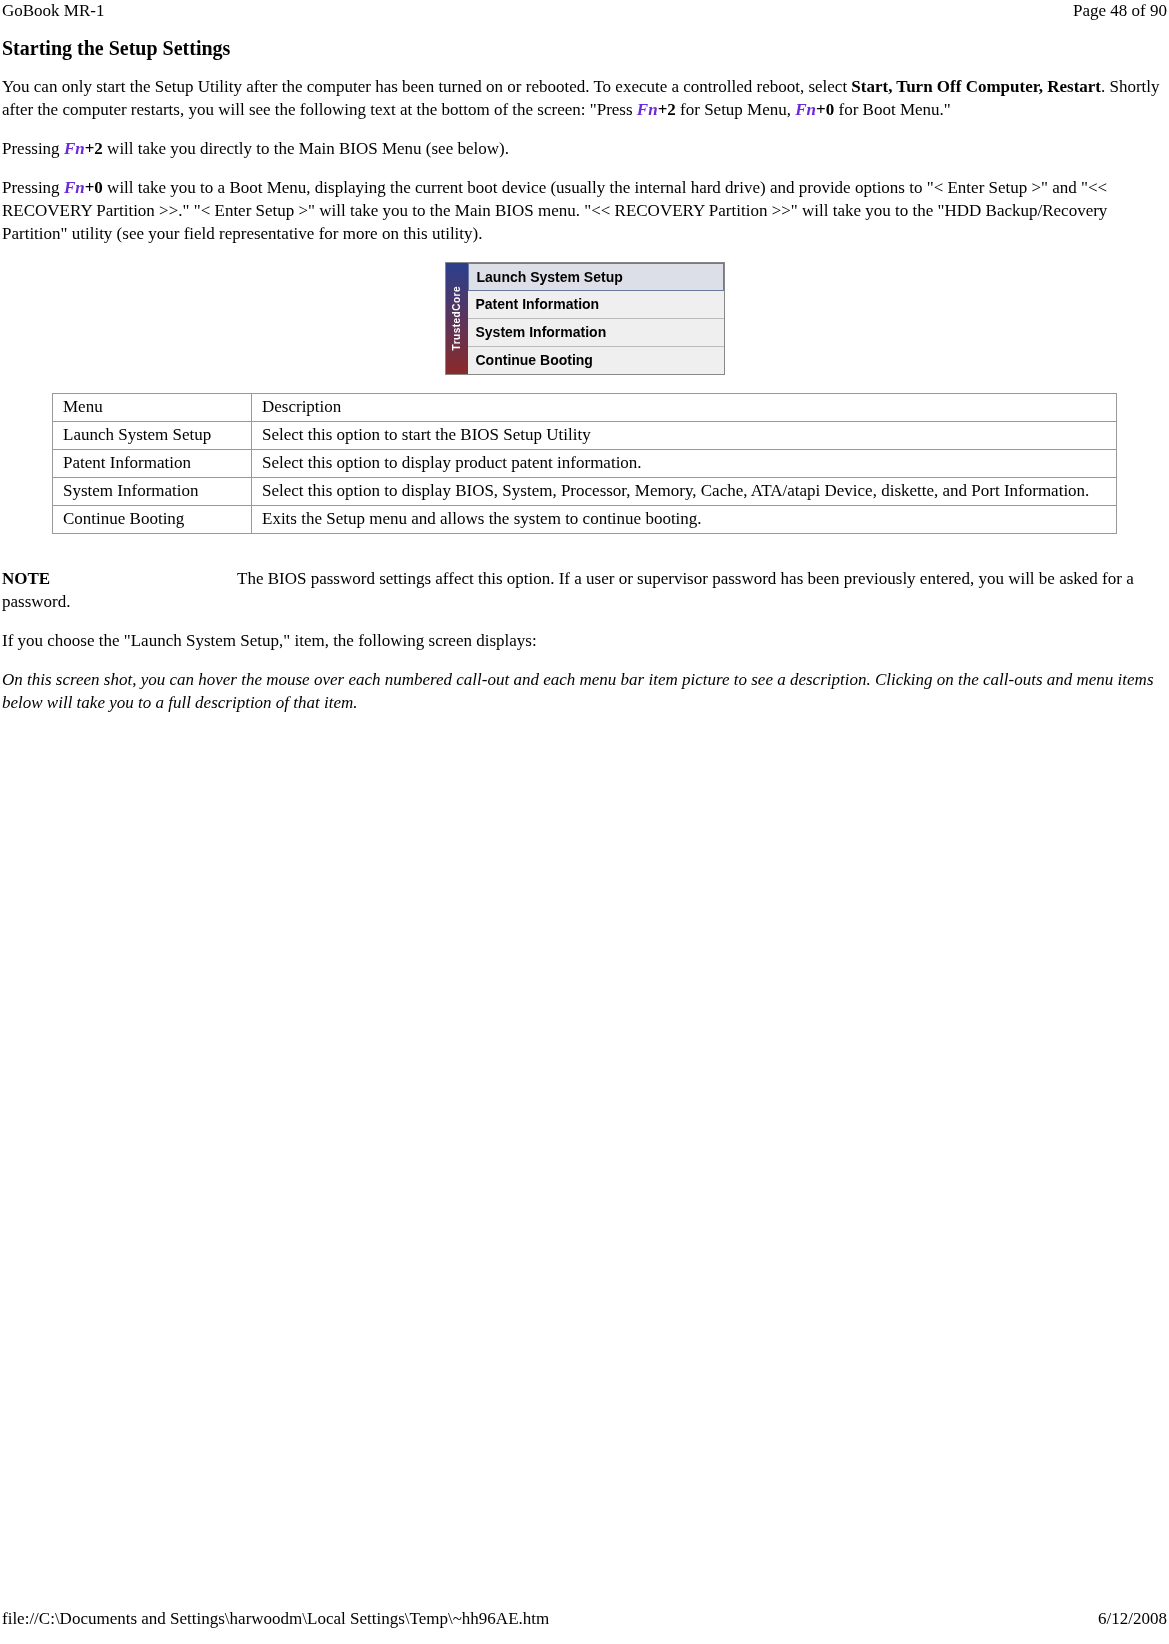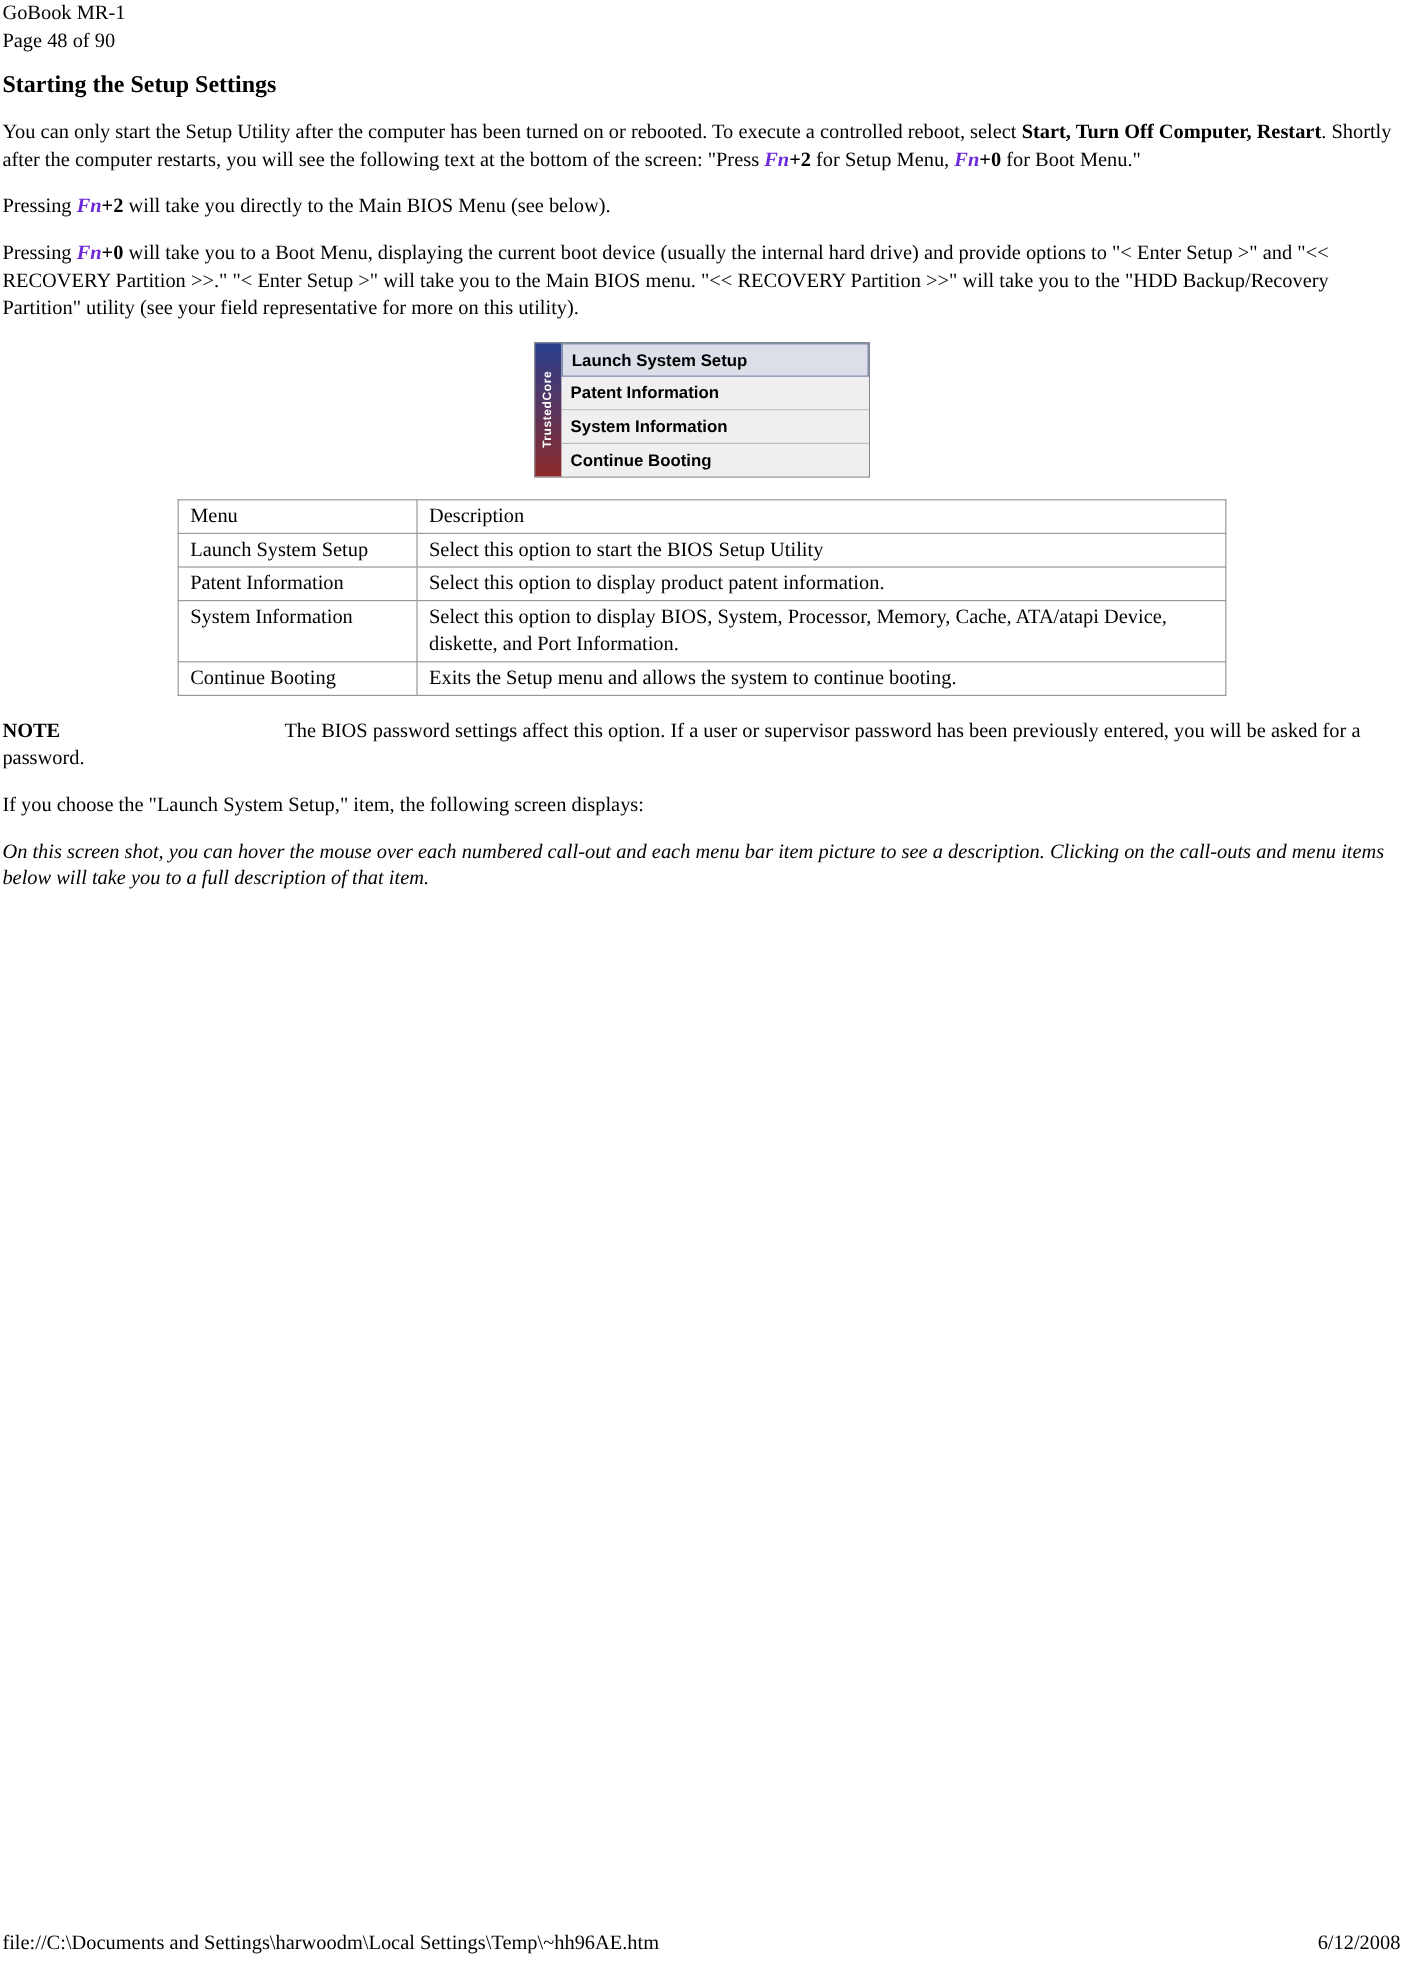--- a/index.html
+++ b/index.html
@@ -11,21 +11,21 @@
       width: 1169px;
       box-sizing: border-box;
       color: #000;
       background: #fff;
     }
     .header-row, .footer-row {
       display: flex;
       justify-content: space-between;
       font-size: 17px;
     }
-    .header-row { margin-bottom: 6px; flex-direction: column; }
+    .header-row { margin-bottom: 6px; }
     .footer-row {
       position: absolute;
       top: 1608px;
       left: 2px;
       right: 2px;
     }
     .content { }
     p { margin: 0 0  0; }
     .para { margin: 0 0 16px 0; }
     h3.sub { font-size: 20px; font-weight: bold; margin: 12px 0 14px 0; }
@@ -68,22 +68,22 @@
       background: #efefef;
     }
     .menu-item:first-child {
       background: #dcdfe8;
       border: 1px solid #6a7aa0;
     }
     .menu-item:last-child { border-bottom: none; }
     
     table.desc-table {
       border-collapse: collapse;
-      width: 874px;
-      margin: 0 auto 18px auto;
+      width: 1065px;
+      margin: 0 auto 34px auto;
     }
     table.desc-table td {
       border: 1px solid #999;
       padding: 2px 8px 2px 10px;
       vertical-align: top;
       font-size: 17px;
     }
     table.desc-table td.col1 { width: 180px; }
   </style>
 </head>

